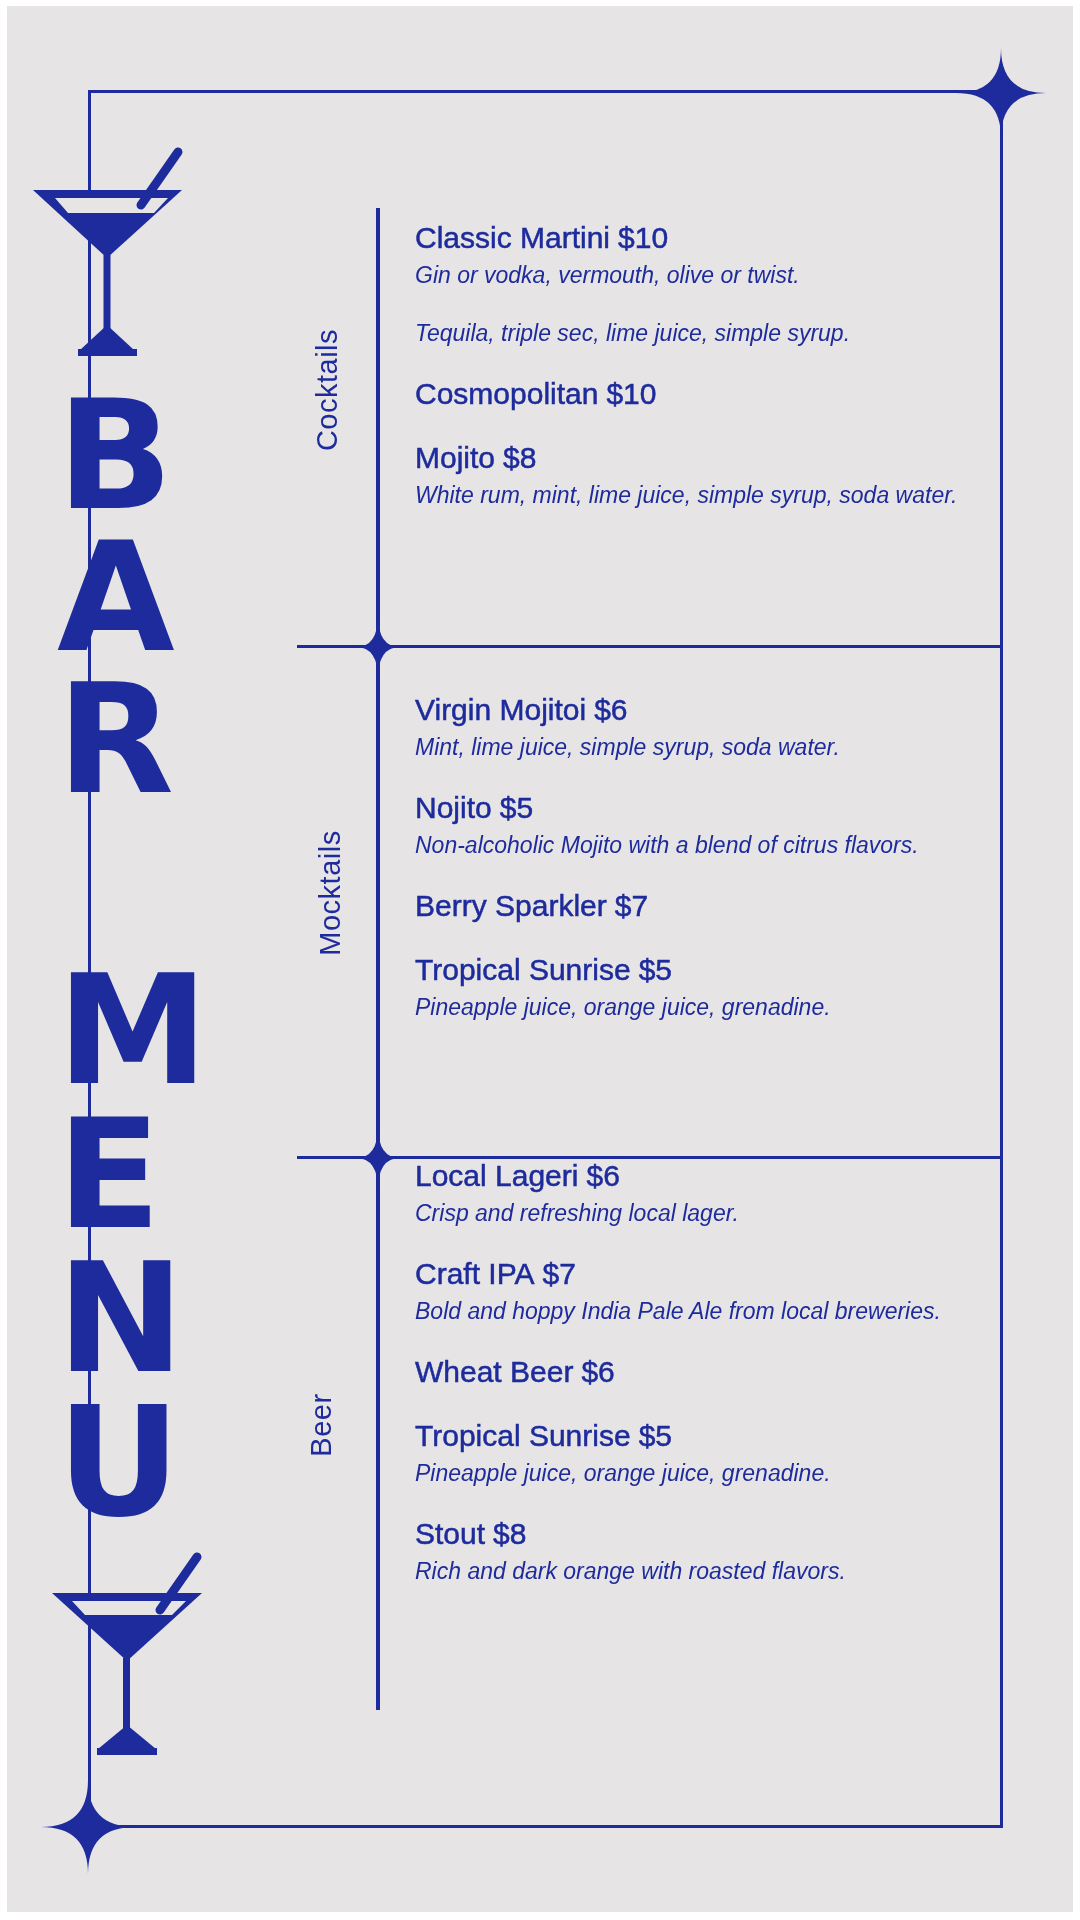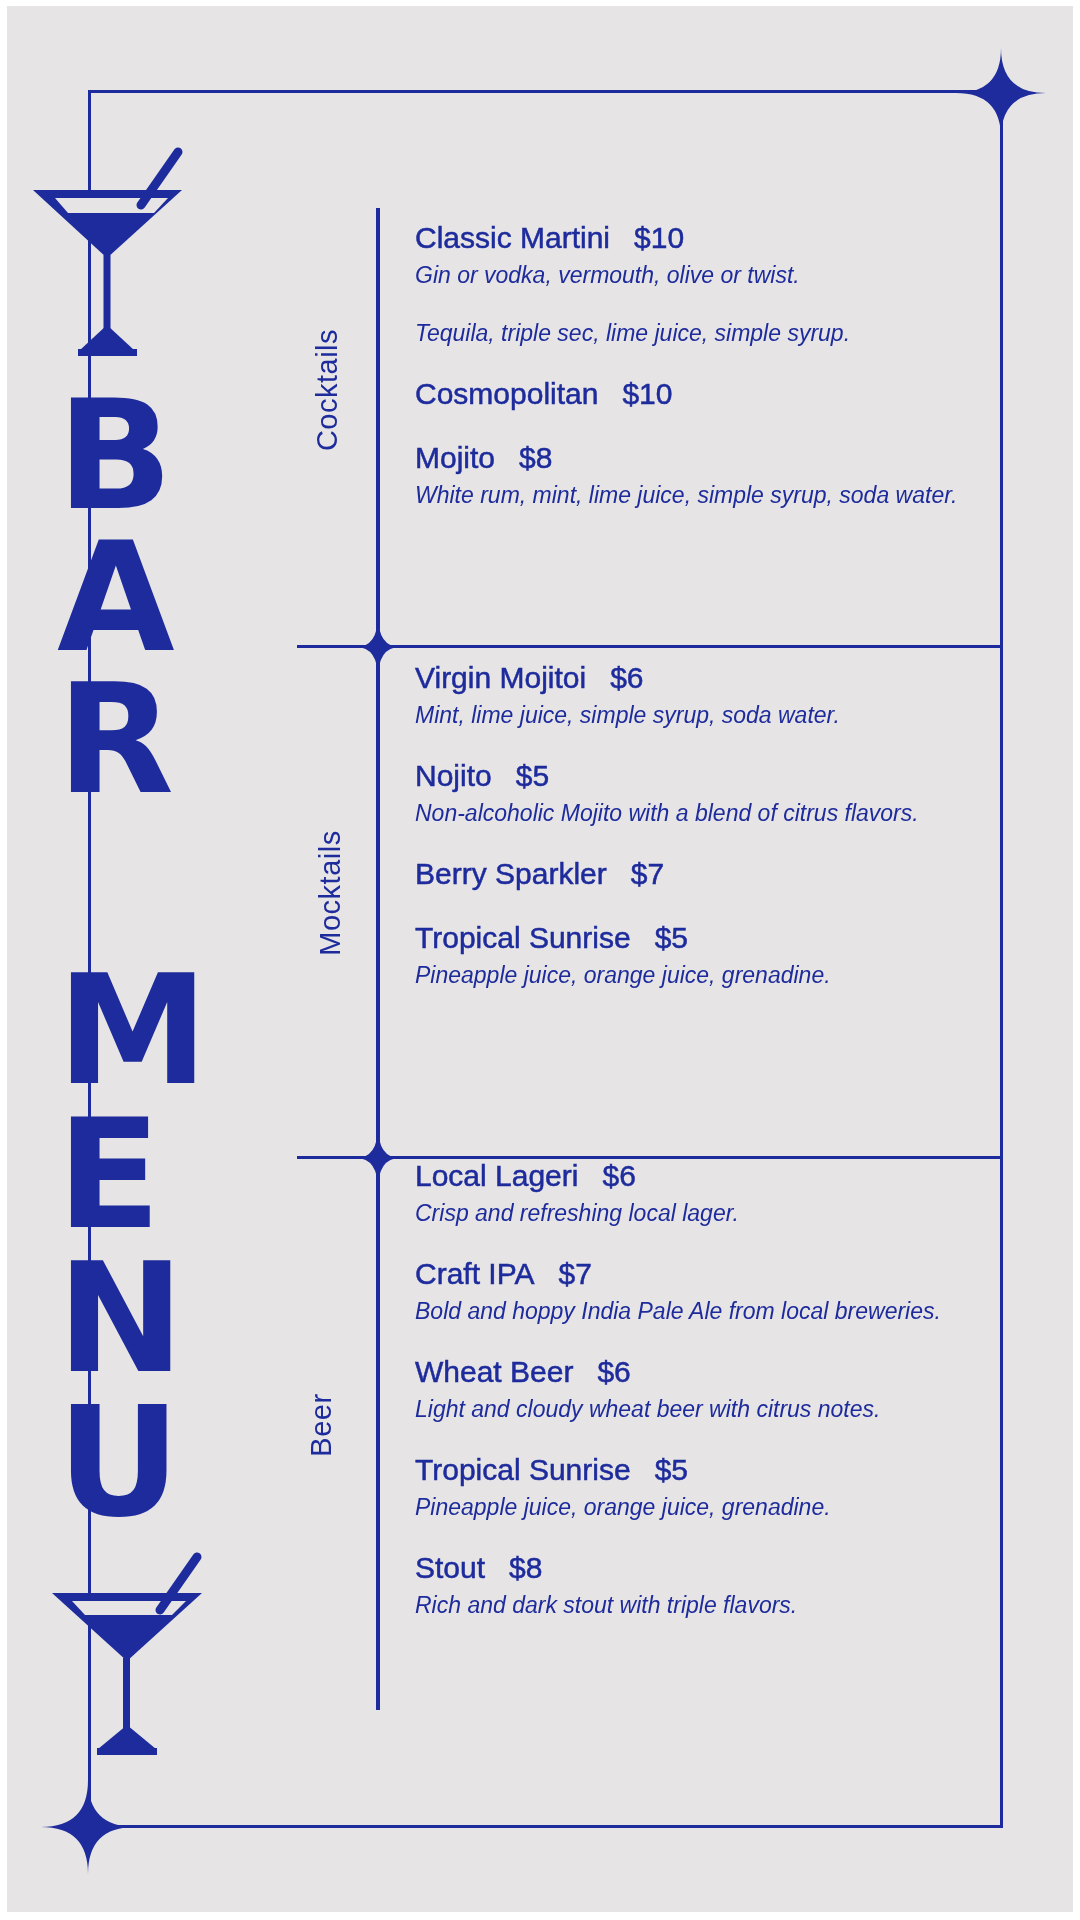--- a/index.html
+++ b/index.html
@@ -27,21 +27,21 @@
 
   
   .section-label{
     position:absolute;transform:translate(-50%,-50%) rotate(-90deg);
     color:var(--accent,#1d2b9c);font-size:29px;letter-spacing:0.5px;white-space:nowrap;
   }
 
   
   .items{position:absolute;left:415px;width:580px;color:var(--accent,#1d2b9c);}
   .item{margin-bottom:30px;}
-  .item-title{display:flex;gap:24px;font-size:30px;line-height:34px;font-weight:500;
+  .item-title{display:flex;gap:8px;font-size:30px;line-height:34px;font-weight:500;
               -webkit-text-stroke:0.5px currentColor;}
   .item-desc{margin-top:6px;font-size:23px;line-height:28px;font-style:italic;}
 </style>
 </head>
 <body>
 
 <div class="panel"></div>
 
 <div class="line" style="left:88px;top:90px;width:3px;height:1737px;"></div>
 <div class="line" style="left:88px;top:90px;width:913px;height:3px;"></div>
@@ -120,21 +120,21 @@
   </div>
 
   <div class="item">
     <div class="item-title">
       <span class="item-name">Mojito</span>
       <span class="item-price">$8</span>
     </div>
     <div class="item-desc">White rum, mint, lime juice, simple syrup, soda water.</div>
   </div>
 </div>
-<div class="items" style="top:661px;">
+<div class="items" style="top:693px;">
   <div class="item">
     <div class="item-title">
       <span class="item-name">Virgin Mojitoi</span>
       <span class="item-price">$6</span>
     </div>
     <div class="item-desc">Mint, lime juice, simple syrup, soda water.</div>
   </div>
 
   <div class="item">
     <div class="item-title">
@@ -174,31 +174,30 @@
       <span class="item-price">$7</span>
     </div>
     <div class="item-desc">Bold and hoppy India Pale Ale from local breweries.</div>
   </div>
 
   <div class="item">
     <div class="item-title">
       <span class="item-name">Wheat Beer</span>
       <span class="item-price">$6</span>
     </div>
-    <div class="item-desc">Light and cloudy wheat beer with citrus notes.</div>
   </div>
 
   <div class="item">
     <div class="item-title">
       <span class="item-name">Tropical Sunrise</span>
       <span class="item-price">$5</span>
     </div>
     <div class="item-desc">Pineapple juice, orange juice, grenadine.</div>
   </div>
 
   <div class="item">
     <div class="item-title">
       <span class="item-name">Stout</span>
       <span class="item-price">$8</span>
     </div>
-    <div class="item-desc">Rich and dark stout with triple flavors.</div>
+    <div class="item-desc">Rich and dark orange with roasted flavors.</div>
   </div>
 </div>
 
 </body></html>

